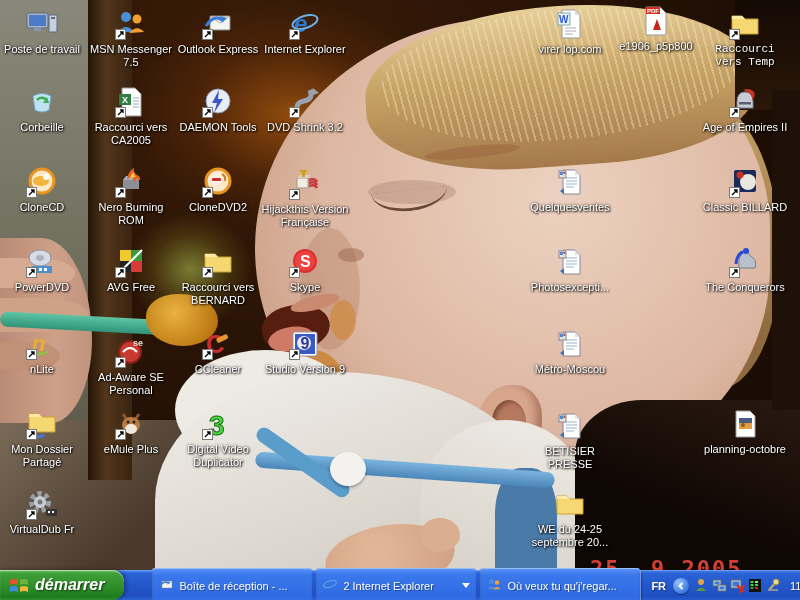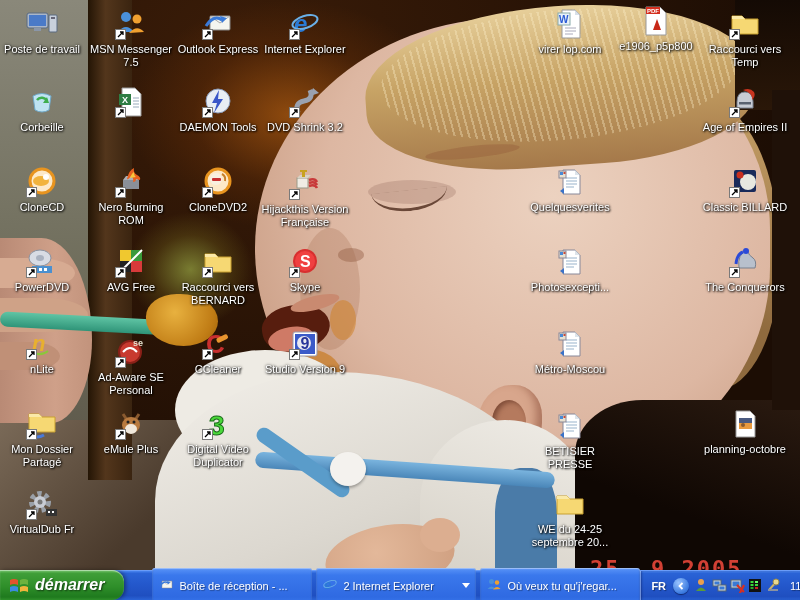--- a/index.html
+++ b/index.html
@@ -213,21 +213,21 @@
       <div class="icon-img">
         <svg width="32" height="32" viewBox="0 0 32 32">
           <path d="M6 2 h14 l6 6 v22 h-20 z" fill="#fff" stroke="#999"></path>
           <rect x="6" y="2" width="14" height="7" fill="#d42f1f"></rect>
           <text x="7" y="8" font-size="6" font-weight="bold" fill="#fff">PDF</text>
           <path d="M13 25 l4 -11 4 11 z" fill="#c82818"></path>
         </svg>
       </div>
       <span class="icon-label">e1906_p5p800</span>
     </div>
-    <div class="icon-cell" style="left: 699px; top: 8px;">
+    <div class="icon-cell" style="left: 699px; top: 8px; font-family: Liberation Mono, monospace;">
       <div class="icon-img">
         <svg width="32" height="32" viewBox="0 0 32 32">
           <path d="M3 8 h10 l3 3 h13 v15 h-26 z" fill="#f6d873" stroke="#c8a030"></path>
           <path d="M3 8 h10 l3 3 h-13 z" fill="#fae9a8"></path>
         </svg>
         <div class="shortcut-badge">
           <svg width="9" height="9" viewBox="0 0 9 9">
             <path d="M2 7 L7 2 M4 2 h3 v3" stroke="#000" stroke-width="1.3" fill="none"></path>
           </svg>
         </div>
@@ -251,20 +251,21 @@
           <rect x="4" y="8" width="12" height="11" fill="#2f7d43"></rect>
           <text x="7" y="17" font-size="9" font-weight="bold" fill="#fff">X</text>
           <path d="M18 12 h6 M18 15 h6 M18 18 h6 M18 21 h6" stroke="#9ab" stroke-width="1"></path>
         </svg>
         <div class="shortcut-badge">
           <svg width="9" height="9" viewBox="0 0 9 9">
             <path d="M2 7 L7 2 M4 2 h3 v3" stroke="#000" stroke-width="1.3" fill="none"></path>
           </svg>
         </div>
       </div>
+      <span class="icon-label">Raccourci vers CA2005</span>
     </div>
     <div class="icon-cell" style="left: 172px; top: 86px;">
       <div class="icon-img">
         <svg width="32" height="32" viewBox="0 0 32 32">
           <circle cx="16" cy="15" r="12" fill="#e8edf4" stroke="#8a9ab8"></circle>
           <path d="M17 4 l-7 13 h5 l-3 10 9 -14 h-5 z" fill="#3a56c8"></path>
         </svg>
         <div class="shortcut-badge">
           <svg width="9" height="9" viewBox="0 0 9 9">
             <path d="M2 7 L7 2 M4 2 h3 v3" stroke="#000" stroke-width="1.3" fill="none"></path>

